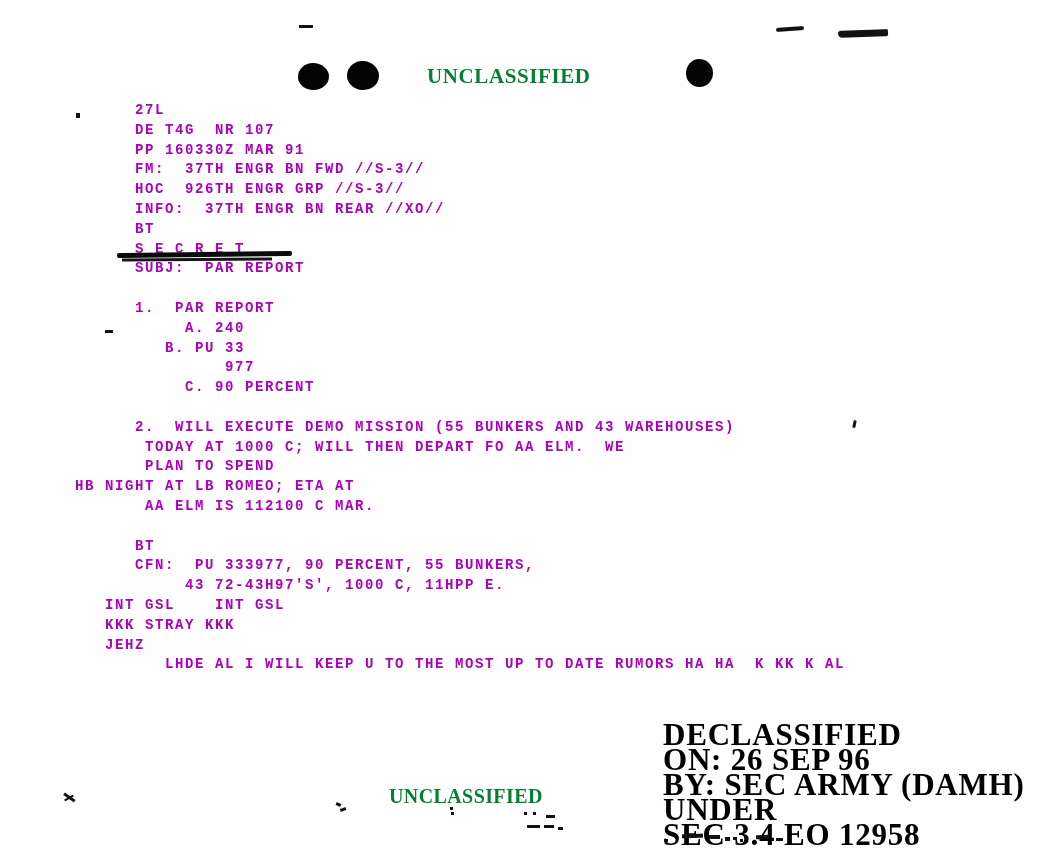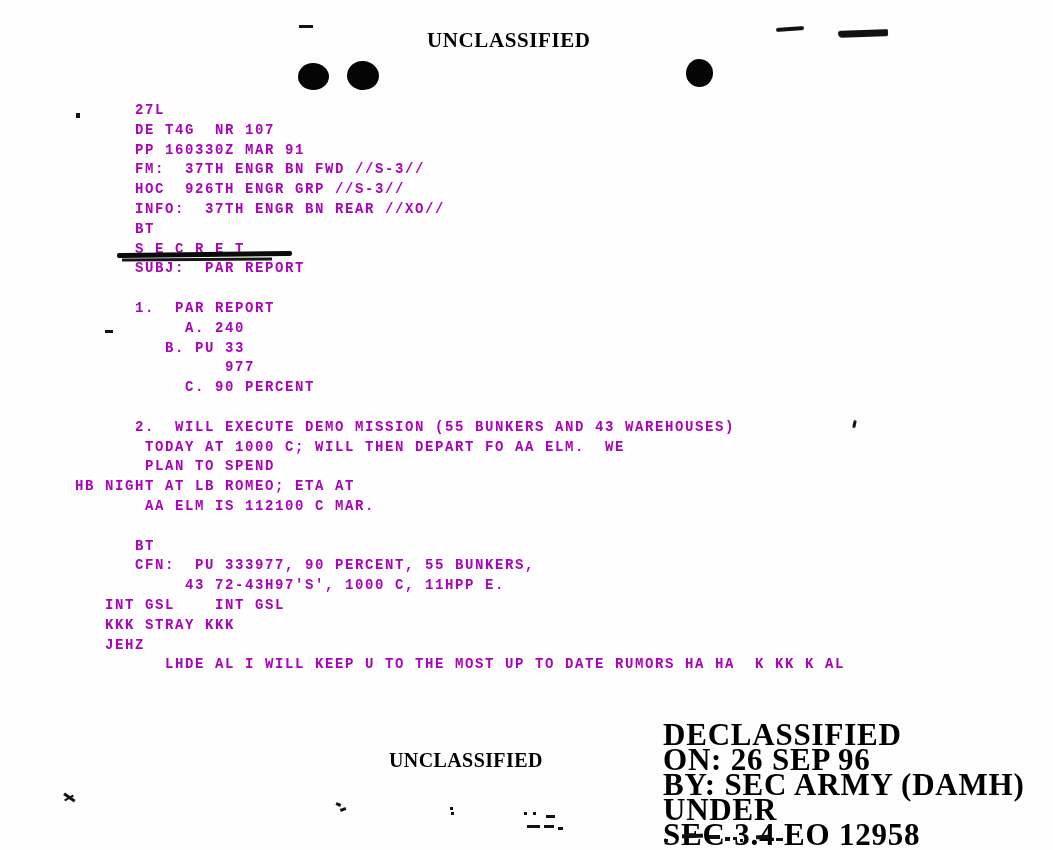--- a/index.html
+++ b/index.html
@@ -13,23 +13,24 @@
     height: 850px;
     background: #fefefe;
     overflow: hidden;
     font-family: "Liberation Sans", sans-serif;
   }
   
   .serif-stamp {
     position: absolute;
     font-family: "Liberation Serif", serif;
     font-weight: 700;
-    color: #000000;
+    color: #15803d;
     filter: blur(0.3px) contrast(1.15);
     white-space: nowrap;
+    margin-top: 36px;
   }
   .top-unclassified   { left: 427px; top: 28px;  font-size: 21px; letter-spacing: 0.6px; }
   .bottom-unclassified{ left: 389px; top: 749px; font-size: 20px; letter-spacing: 0.4px; }
   .declass-block {
     position: absolute;
     left: 663px; top: 722px;
     font-family: "Liberation Serif", serif;
     font-weight: 700;
     font-size: 31px;
     line-height: 25px;

